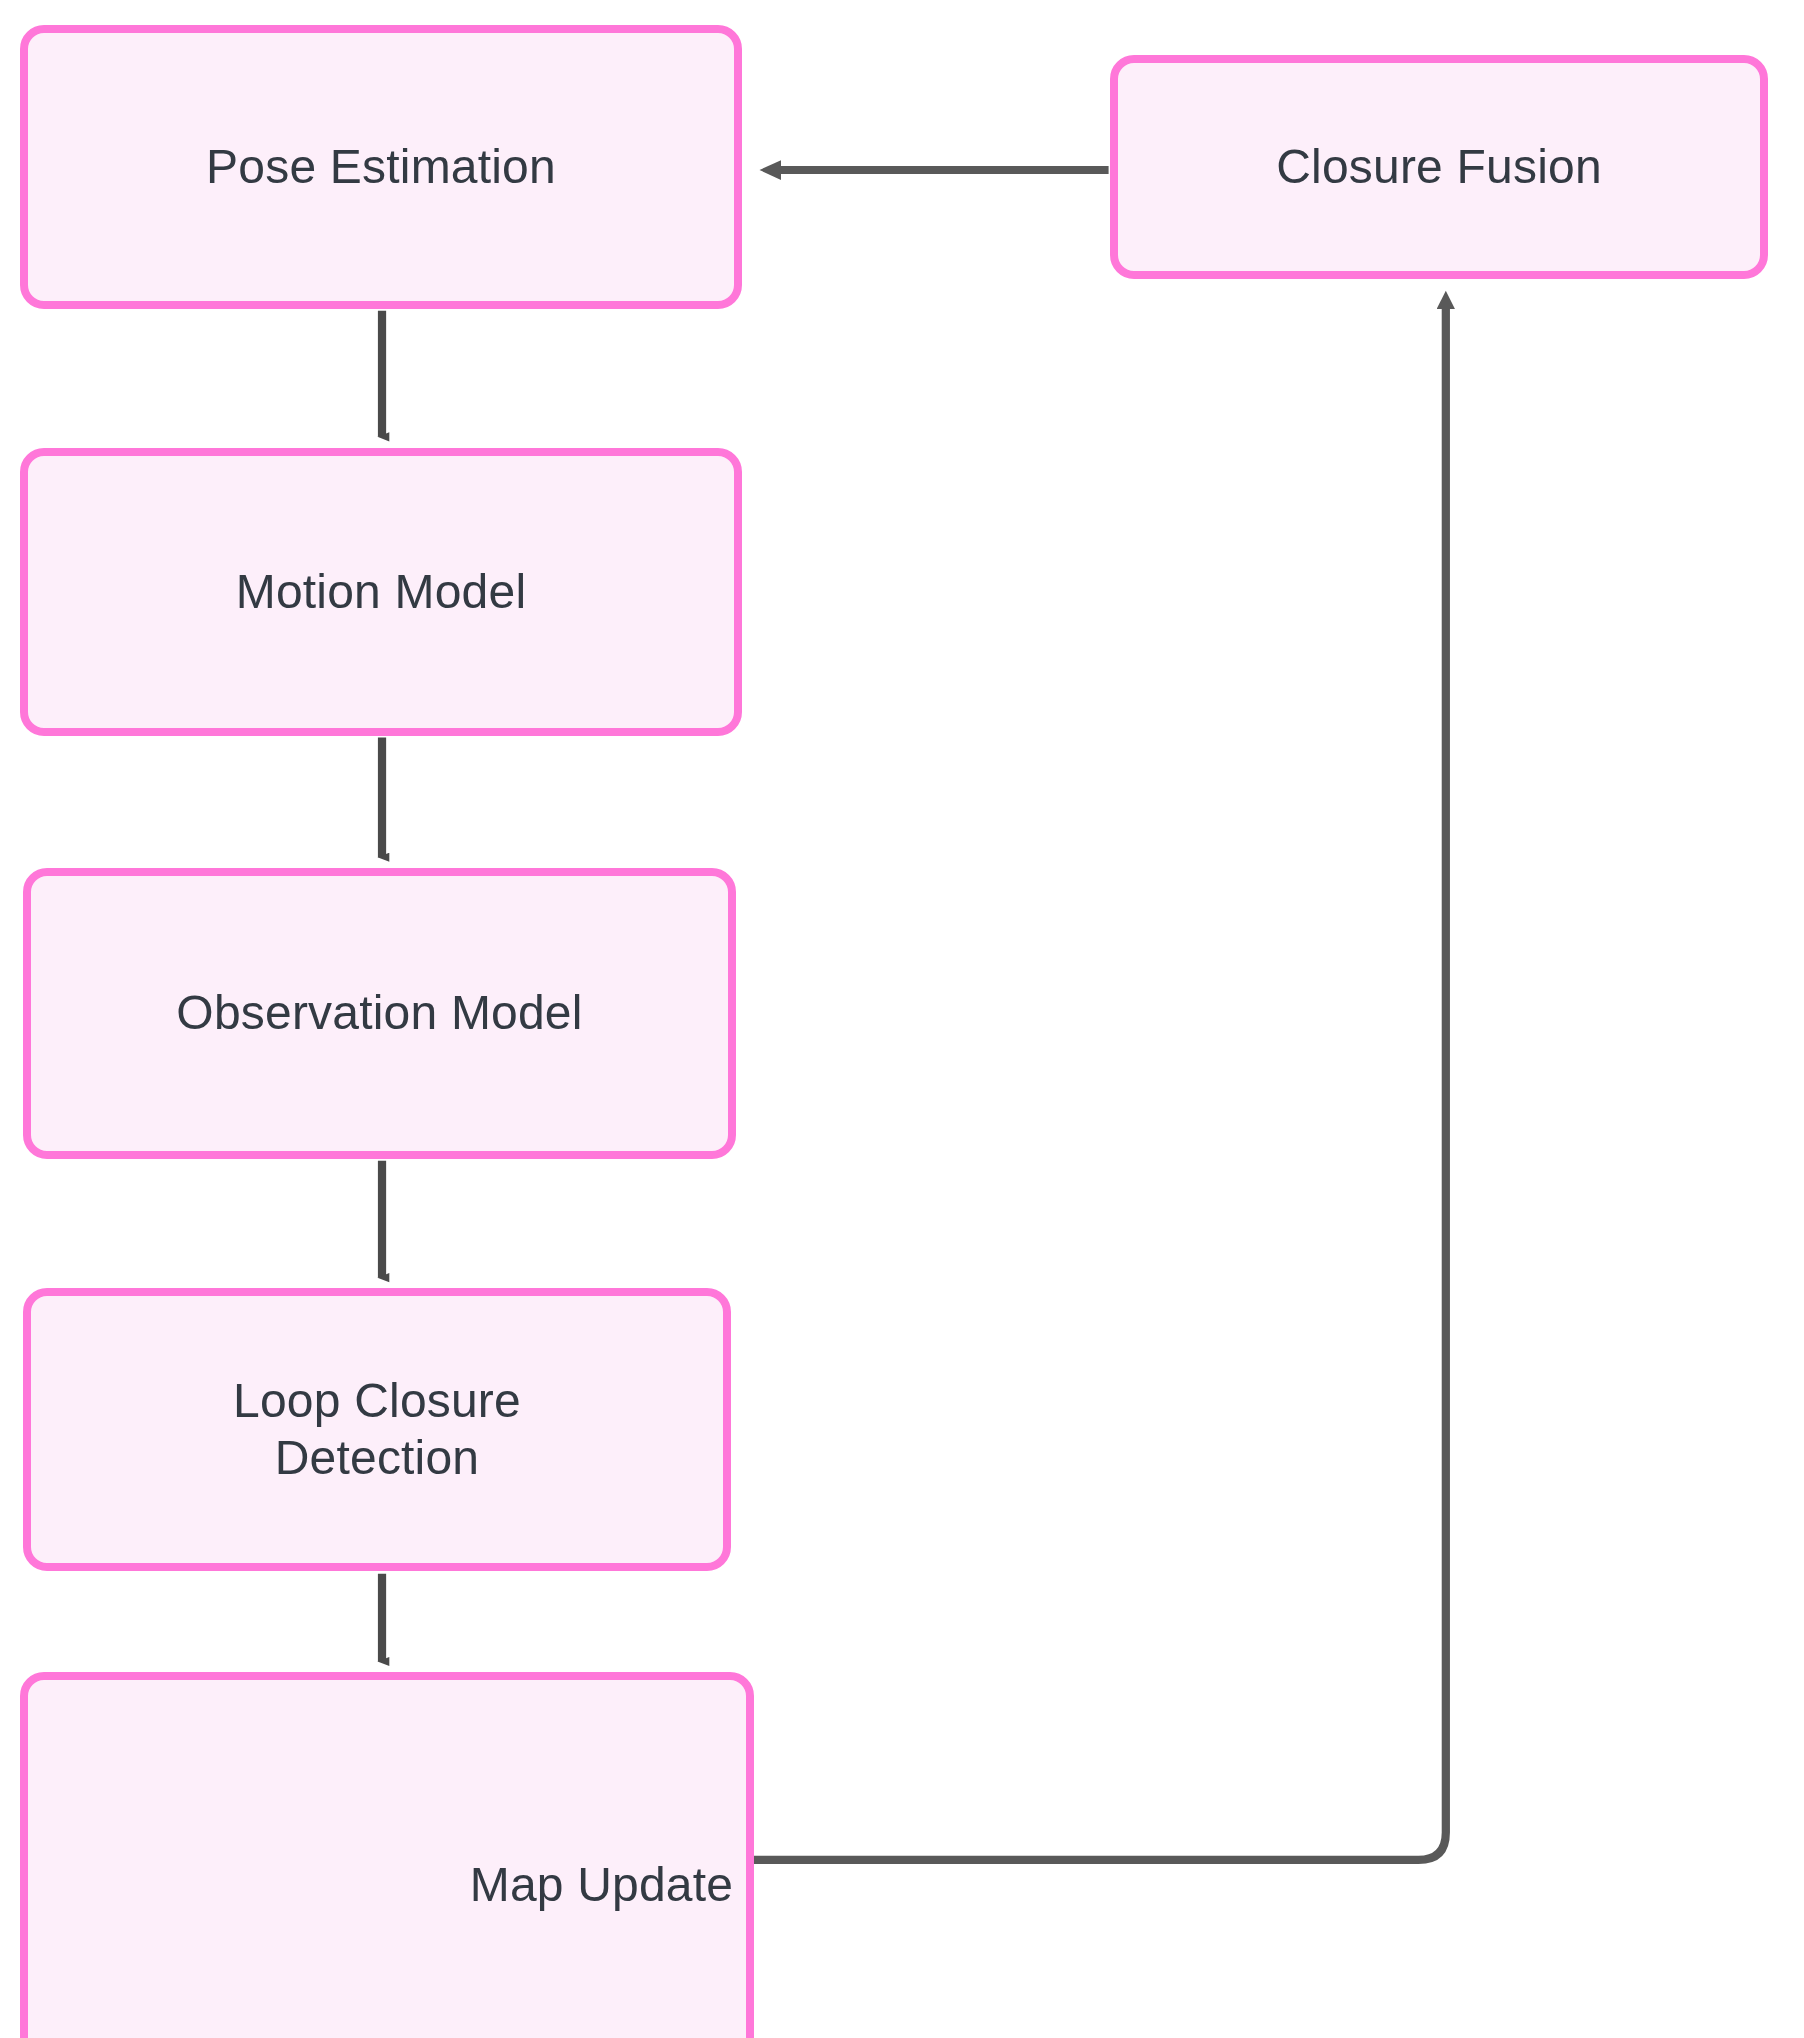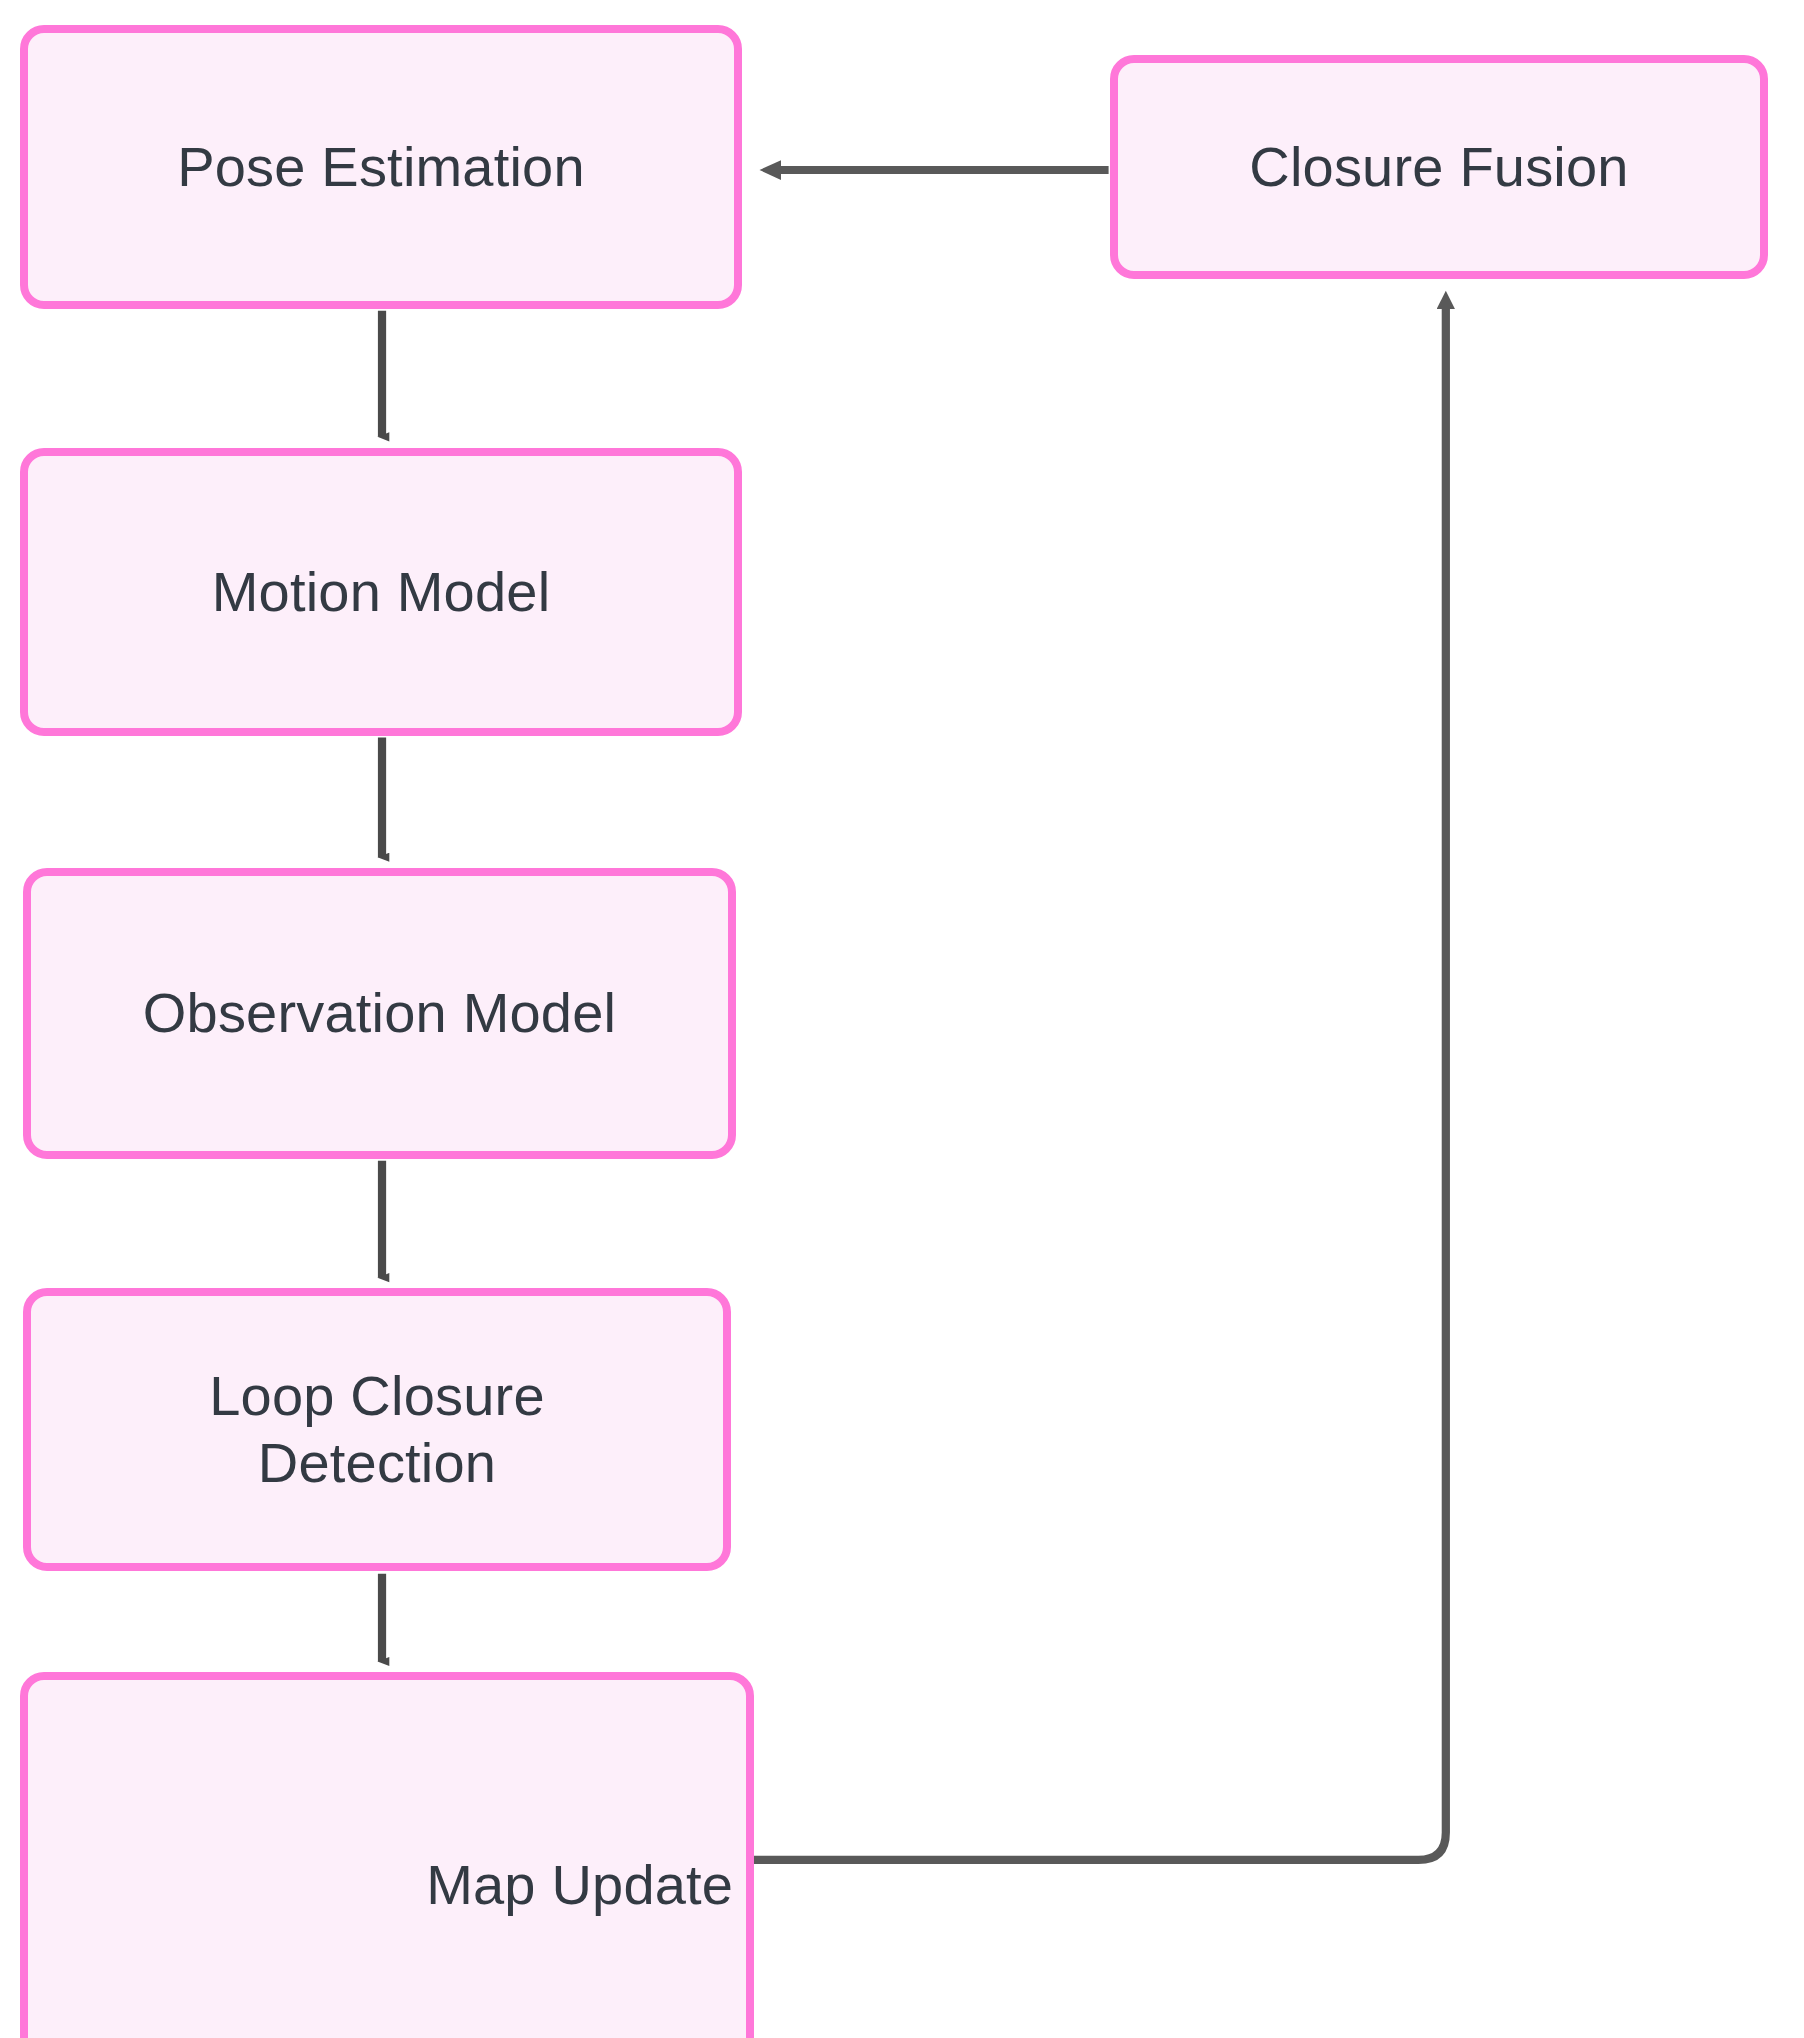--- a/index.html
+++ b/index.html
@@ -29,21 +29,21 @@
     position: absolute;
     box-sizing: border-box;
     background: #fdeffa;
     border: 8.2px solid #ff77d9;
     border-radius: 24px;
     display: flex;
     align-items: center;
     justify-content: center;
     text-align: center;
     color: #333a43;
-    font-size: 56px;
+    font-size: 48px;
     line-height: 1.18;
     letter-spacing: 0.2px;
     font-weight: 400;
   }
   .node-label {
     display: block;
     white-space: pre-line;
     padding: 0 12.8px;
   }
   #node-pose        { left: 20px;   top: 25px;   width: 722px; height: 284px; }

